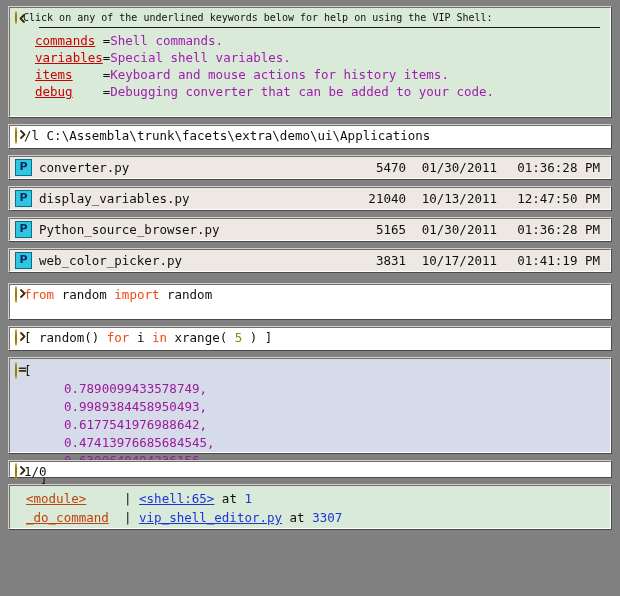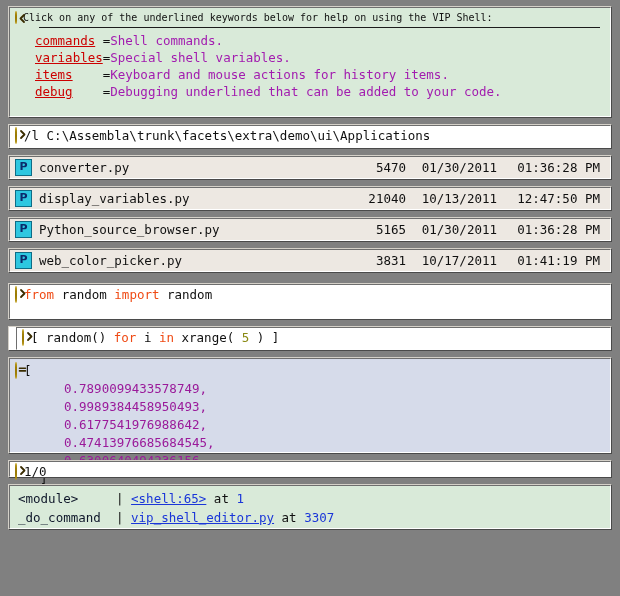--- a/index.html
+++ b/index.html
@@ -164,24 +164,26 @@
   .val { color: #9a1a9a; }
 
   
   .tb {
     font-size: 12.5px;
     line-height: 19px;
     white-space: pre;
     color: #101010;
   }
   .tb-fn {
-    color: #0f172a;
+    color: #c2410c;
+    text-decoration: underline;
     cursor: pointer;
     display: inline-block;
     width: 98px;
+    margin-left: 8px;
   }
   .tb-bar { color: #101010; }
   .tb-link {
     color: #1a36d8;
     text-decoration: underline;
     cursor: pointer;
   }
   .tb-at { color: #101010; }
   .tb-no { color: #1a36d8; }
 </style>
@@ -217,21 +219,21 @@
             <td class="kwdef">Special shell variables.</td>
           </tr>
           <tr>
             <td class="kw">items</td>
             <td class="eqcol">=</td>
             <td class="kwdef">Keyboard and mouse actions for history items.</td>
           </tr>
           <tr>
             <td class="kw">debug</td>
             <td class="eqcol">=</td>
-            <td class="kwdef">Debugging underlined that can be added to your code.</td>
+            <td class="kwdef">Debugging converter that can be added to your code.</td>
           </tr>
         </tbody>
           </table>
       </div>
     </div>
   </div>
 
   <div class="item" style="height:25px;">
     <div class="inner">
       <div class="pad bg-white" style="padding-top:2px;">
@@ -317,21 +319,21 @@
             </span>
           </span>
           <span>
             <span class="tk-kw">from </span><span class="tk-pl">random </span><span class="tk-kw">import </span><span class="tk-pl">random</span>
           </span>
         </div>
       </div>
     </div>
   </div>
 
-  <div class="item" style="height:25px;padding-left:7px;">
+  <div class="item" style="height:25px;">
     <div class="inner">
       <div class="pad bg-white" style="padding-top:2px;">
         <div class="cmdrow">
           <span class="icon">
             <span class="circ">
               <svg width="13" height="13" viewBox="0 0 13 13">
                 <path d="M5 3 L8.5 6.5 L5 10" fill="none" stroke="#3a2c00" stroke-width="1.8" stroke-linecap="round" stroke-linejoin="round"></path>
               </svg>
             </span>
           </span>

